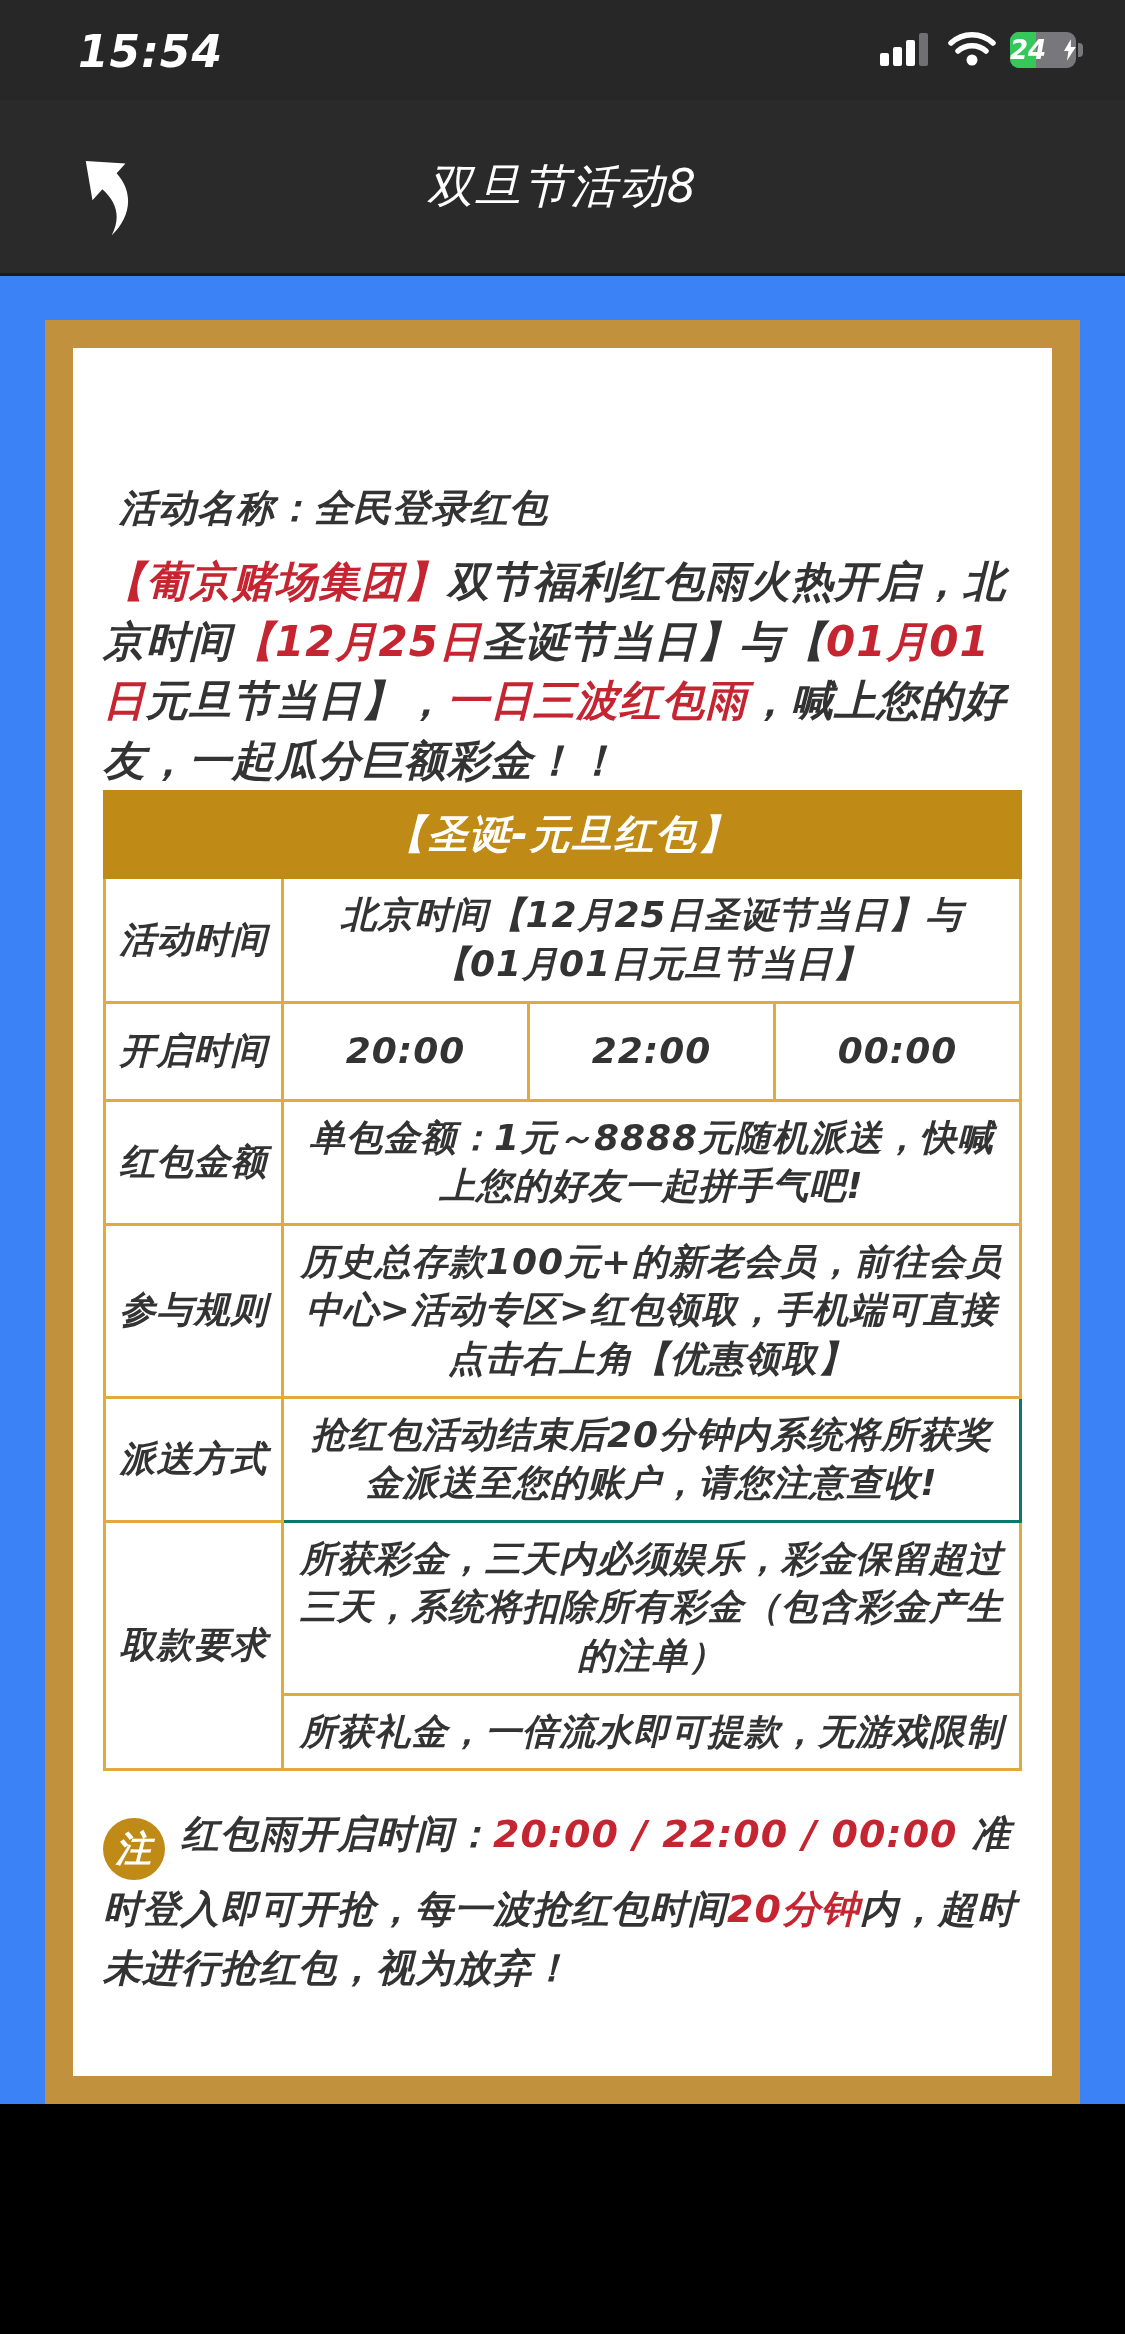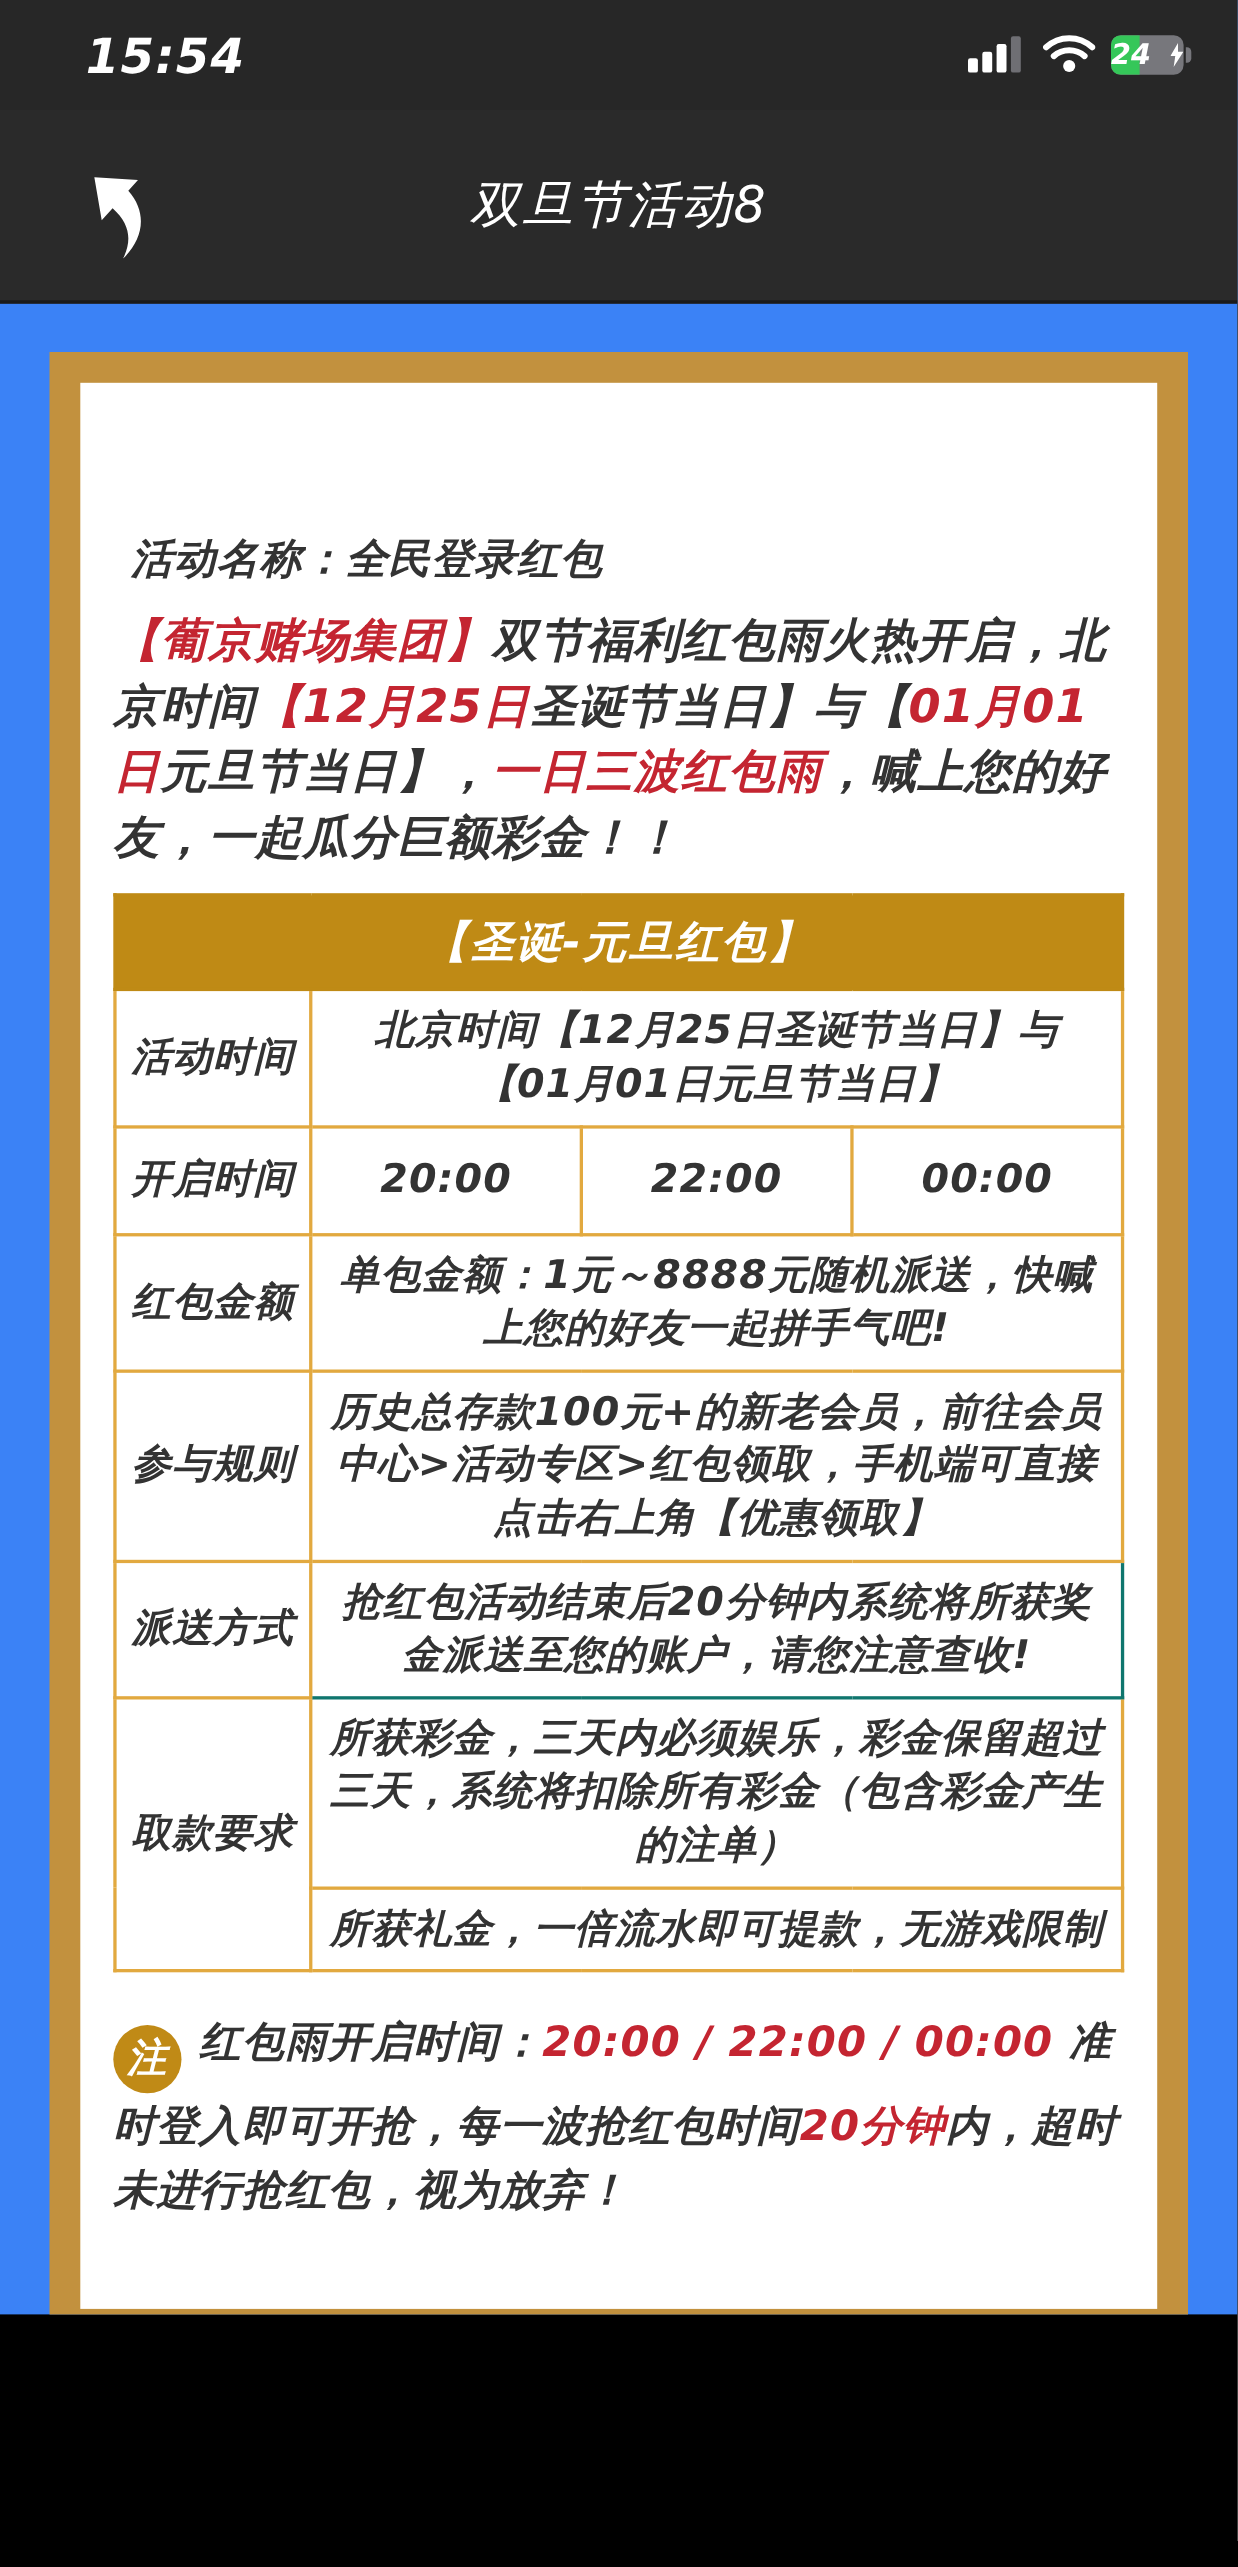--- a/index.html
+++ b/index.html
@@ -25,21 +25,21 @@
   .card{position:absolute;left:45px;top:320px;width:1035px;box-sizing:border-box;background:#c2913e;padding:28px 28px 36px;}
   .card-inner{position:relative;background:#fff;padding:118px 30px 40px;box-sizing:border-box;}
   .ribbon{position:absolute;left:50%;top:-1px;transform:translateX(-50%);}
 
   .activity-name{margin:16px;color:#333;font-size:38px;font-weight:700;line-height:1.42;letter-spacing:1px;}
   .activity-desc{margin:2px 0 0;color:#333;font-size:42px;font-weight:700;line-height:1.42;letter-spacing:1px;}
   .seg-red{color:#c42531;}
   .seg-dark{color:#333;}
 
   
-  .promo-table{width:100%;margin-top:22px;border-collapse:collapse;table-layout:fixed;border-radius:25px;}
+  .promo-table{width:100%;border-collapse:collapse;table-layout:fixed;border-radius:25px;}
   .promo-table col.c-label{width:178px;}
   .promo-table th{background:#bf8a15;color:#fff;font-size:40px;font-weight:700;letter-spacing:2px;padding:14px 8px;border:3px solid #bf8a15;height:50px;}
   .promo-table td{border:3px solid #e2a93f;background:#fff;color:#333;font-size:36px;font-weight:700;text-align:center;vertical-align:middle;line-height:1.35;padding:12px 14px;letter-spacing:1px;}
   .promo-table td.lbl{padding:12px 6px;}
   tr.r-activity{height:106px;}
   tr.r-open{height:98px;}
   tr.r-amount{height:102px;}
   tr.r-rule{height:144px;}
   tr.r-dispatch{height:98px;}
   tr.r-withdraw1{height:144px;}

